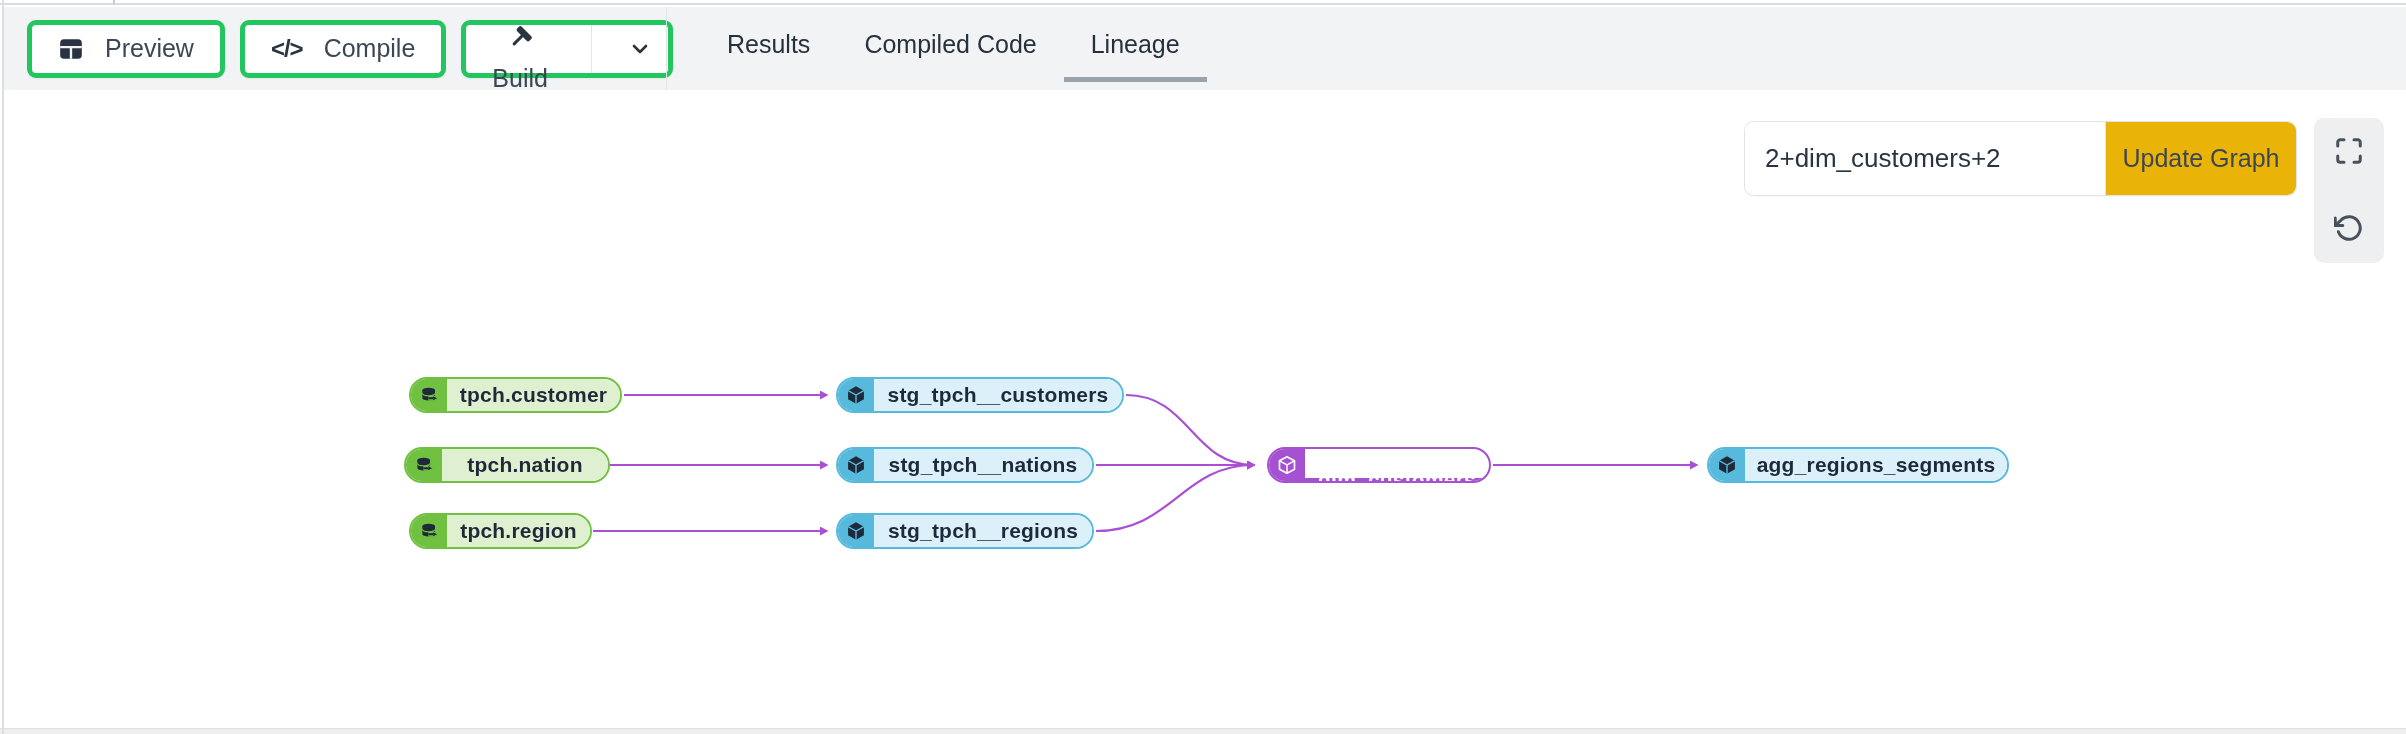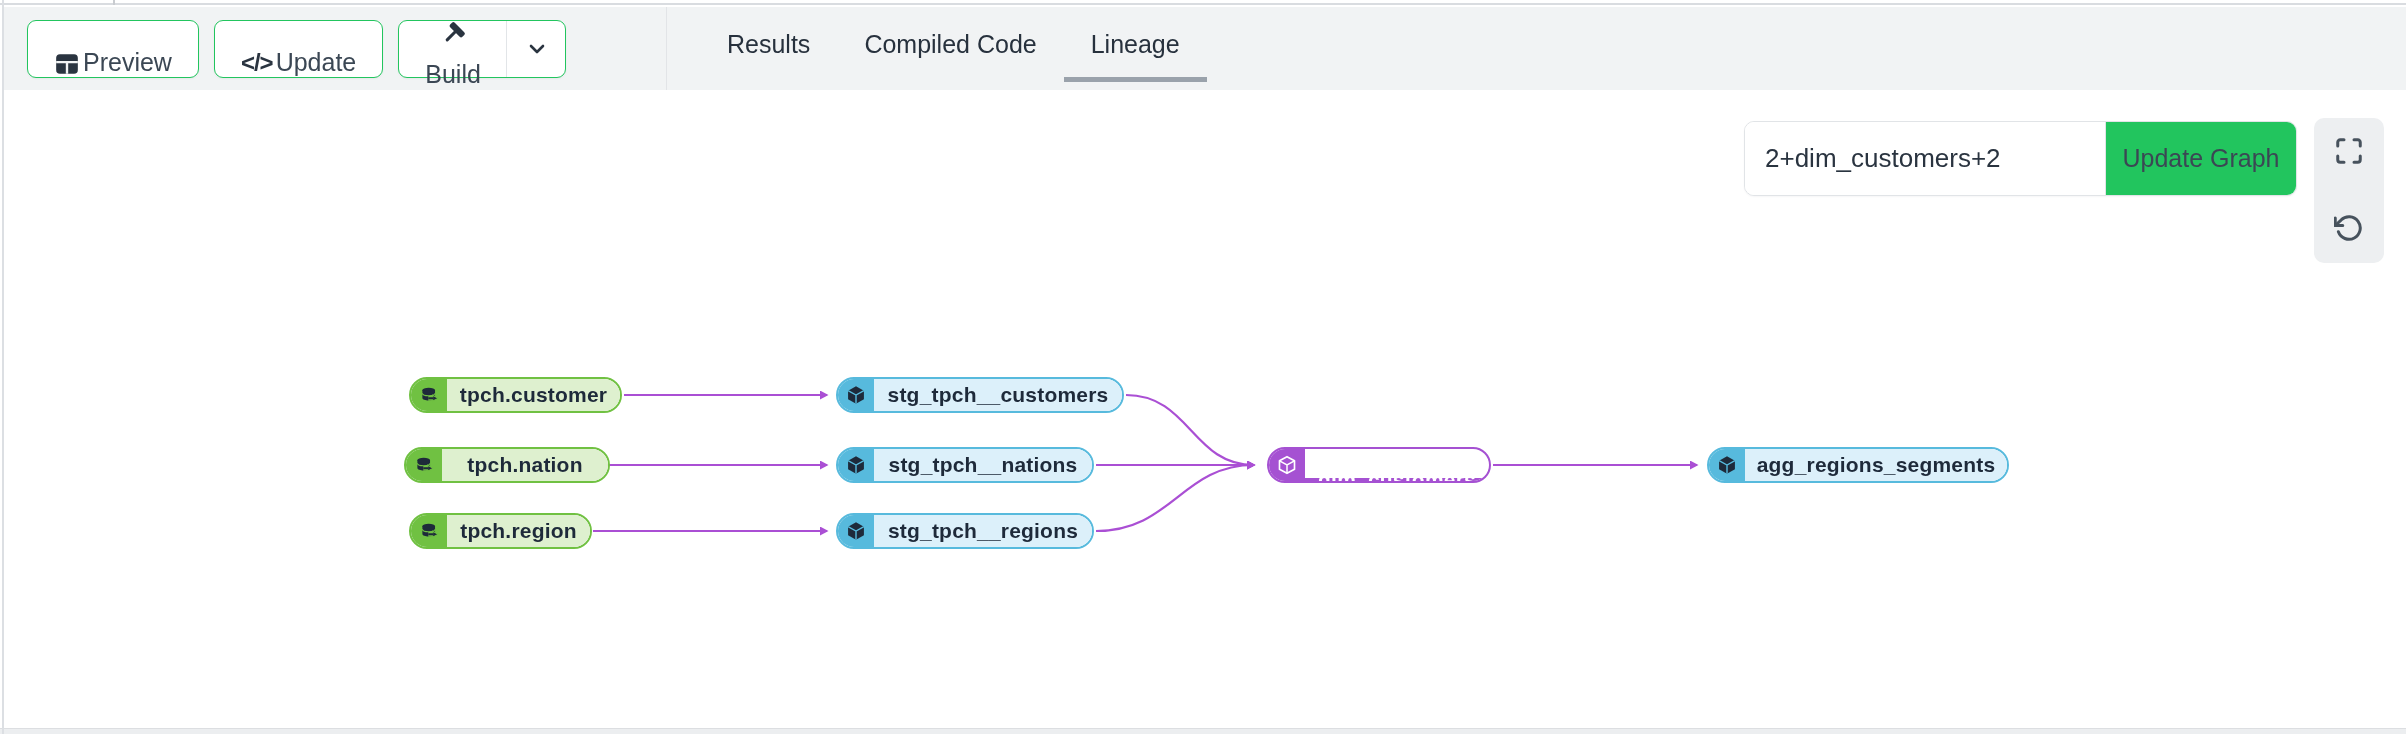--- a/index.html
+++ b/index.html
@@ -11,22 +11,22 @@
   .top-strip { position:absolute; top:0; left:0; right:0; height:5px; background:#fff;
     border-bottom:2px solid #d9dce0; z-index:40; }
   .top-strip-divider { position:absolute; top:0; left:113px; width:2px; height:5px; background:#c9ccd0; }
   .left-edge { position:absolute; top:0; left:2px; width:2px; bottom:0; background:#dcdfe3; z-index:50; }
   .bottom-strip { position:absolute; left:0; right:0; bottom:0; height:6px; background:#eceef0;
     border-top:1px solid #dcdee1; z-index:40; }
 
   
   .topbar { position:absolute; top:7px; left:4px; right:0; height:83px; background:#f1f3f4;
     display:flex; align-items:center; padding-left:23px; }
-  .tb-btn { display:flex; align-items:flex-end; gap:3px; height:58px; padding:0 26px;
-    background:#fff; border:1px solid #22c55e; border-radius:9px; margin-right:15px;
+  .tb-btn { display:flex; align-items:center; gap:21px; height:58px; padding:0 26px;
+    background:#fff; border:5px solid #22c55e; border-radius:9px; margin-right:15px;
     font-size:25px; color:#3b4754; box-shadow:0 1px 2px rgba(20,30,40,.05); cursor:pointer; }
   .tb-btn .glyph { display:flex; align-items:center; }
   .code-glyph { font-weight:700; font-size:24px; color:#2a3440; letter-spacing:-1px; }
   .build-btn { padding:0; }
   .build-main { display:flex; align-items:center; gap:13px; padding:0 22px 0 26px; height:100%;flex-direction:column; }
   .build-divider { width:1px; height:100%; background:#e2e5e8; }
   .build-caret { width:55px; height:100%; display:flex; align-items:center; justify-content:center; }
 
   .tb-divider { position:absolute; left:662px; top:0; bottom:0; width:1px; background:#e2e4e7; }
 
@@ -38,21 +38,21 @@
 
   
   .canvas { position:absolute; top:90px; left:4px; right:0; bottom:6px; background:#fff; }
 
   
   .selector { position:absolute; left:1740px; top:31px; height:75px; display:flex;
     border:1px solid #e1e4e7; border-radius:10px; overflow:hidden; background:#fff;
     box-shadow:0 1px 2px rgba(20,30,40,.04); }
   .selector input { width:360px; height:100%; border:none; outline:none; padding:0 20px;
     font-size:26px; color:#2a3440; font-family:"Liberation Sans", sans-serif; background:#fff; }
-  .update-btn { width:191px; background:#22c55e; border:none; border-left:1px solid #e1e4e7;
+  .update-btn { width:191px; background:#eab308; border:none; border-left:1px solid #e1e4e7;
     font-size:25px; color:#3b4754; font-family:"Liberation Sans", sans-serif; cursor:pointer;
     display:flex; align-items:center; justify-content:center; }
 
   .view-panel { position:absolute; left:2310px; top:28px; width:70px; height:145px;
     background:#edeff1; border-radius:10px; display:flex; flex-direction:column;
     align-items:center; justify-content:space-between; padding:18px 0 20px; }
   .panel-icon { display:flex; cursor:pointer; }
 
   
   .node { position:absolute; height:36px; display:flex; align-items:stretch;
@@ -90,21 +90,21 @@
         <svg width="26" height="26" viewBox="0 0 24 24">
           <rect x="2" y="3" width="20" height="18" rx="3.5" fill="#2a3440"></rect>
           <path d="M2 10.3 H22 M12 10.3 V21" stroke="#f1f3f4" stroke-width="2.2" fill="none"></path>
         </svg>
       </span>
       <span>Preview</span>
     </div>
 
     <div class="tb-btn">
       <span class="glyph code-glyph">&lt;/&gt;</span>
-      <span>Update</span>
+      <span>Compile</span>
     </div>
 
     <div class="tb-btn build-btn">
       <div class="build-main">
         <span class="glyph">
           <svg width="26" height="26" viewBox="0 0 24 24">
             <g transform="rotate(45 12 12)" fill="#2a3440">
               <rect x="4" y="3.5" width="16" height="6" rx="1.8"></rect>
               <rect x="10.6" y="6" width="2.8" height="15" rx="1.4"></rect>
             </g>

